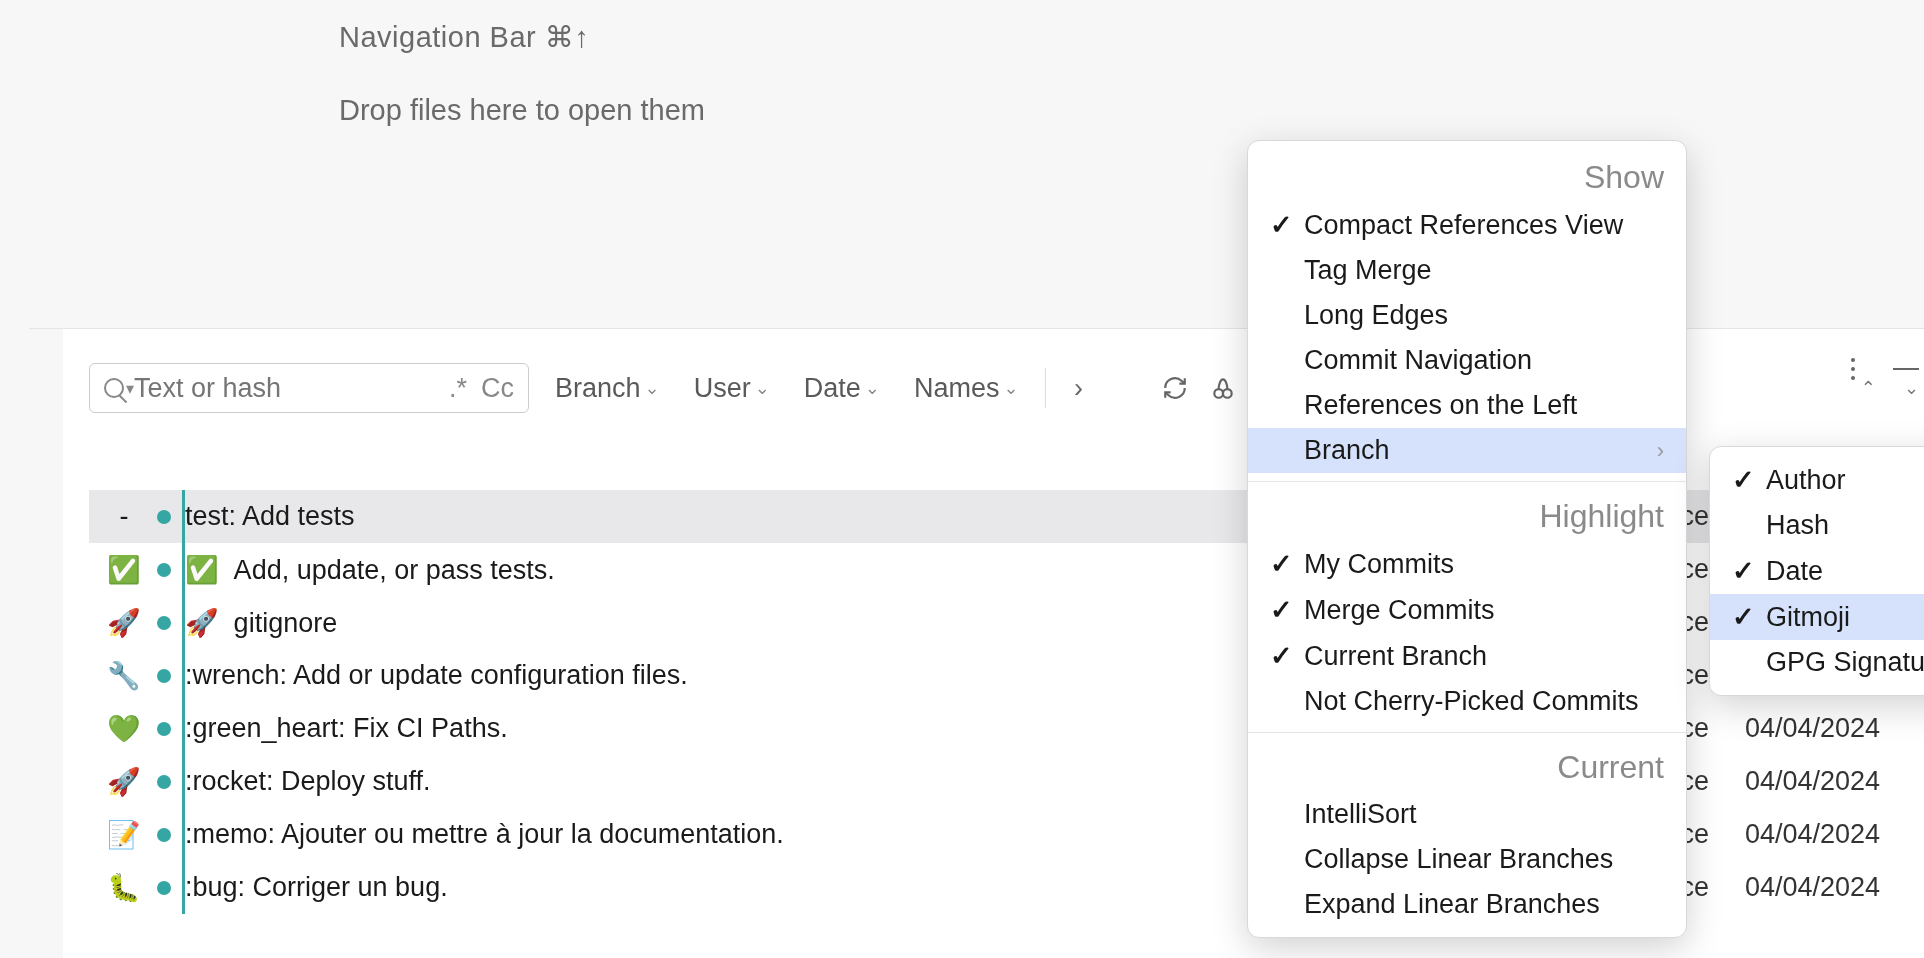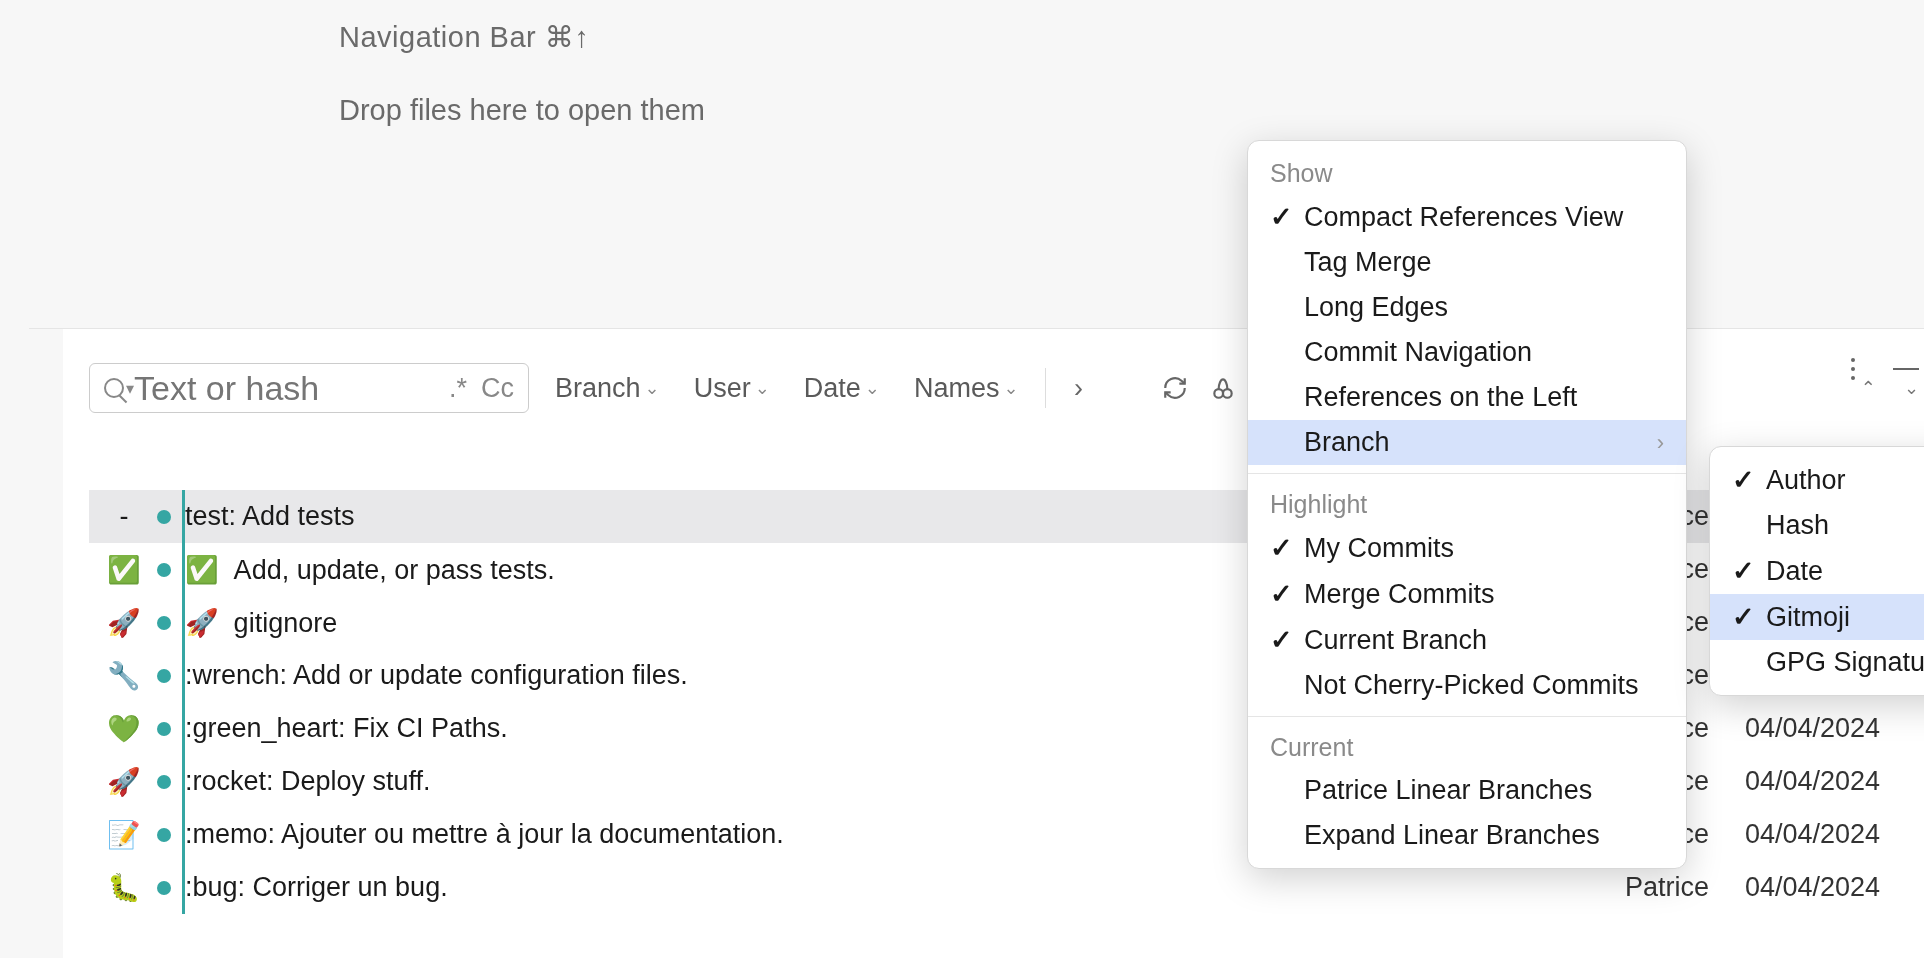--- a/index.html
+++ b/index.html
@@ -17,21 +17,21 @@
     display: flex; align-items: center; gap: 18px; font-size: 27px; color: #5a5a5a;
     background: #fff;
   }
   .toolbar-right-icons { position: absolute; right: 34px; top: 348px; height: 80px; display:flex; align-items:center; gap: 30px; }
 
   .searchbox {
     display: flex; align-items: center; border: 1px solid #ccc; border-radius: 6px;
     height: 50px; padding: 0 14px; width: 440px; background: #fff;
   }
   .searchbox input {
-    border: none; outline: none; font-size: 34px; width: 220px; color: #999;
+    border: none; outline: none; font-size: 27px; width: 220px; color: #999;
   }
   .searchbox .sfx { margin-left: auto; display:flex; gap:14px; align-items:center; color:#888; }
   .mag { width:20px; height:20px; border:2px solid #888; border-radius:50%; position:relative; margin-right:4px;}
   .mag::after { content:""; position:absolute; width:10px; height:2px; background:#888; bottom:-4px; right:-6px; transform:rotate(45deg);}
   .chev-sm { font-size:16px; color:#888; margin-left:-2px;}
 
   .filter { display:flex; align-items:center; gap:4px; cursor:pointer; padding:6px 8px; }
   .filter .chev { font-size:18px; color:#888; }
 
   .tb-sep { width:1px; height:40px; background:#ddd; }
@@ -63,21 +63,21 @@
   .gline { position:absolute; left:93px; top:0; bottom:0; width:3px; background:#35a6a3; z-index:1; }
 
   .menu {
     position:absolute; background:#fff; border:1px solid #d8d8d8; border-radius:12px;
     box-shadow: 0 10px 36px rgba(0,0,0,0.18);
     font-size:27px; padding:10px 0;
   }
   .menu1 { left:1218px; top:140px; width:440px; }
   .menu2 { left:1680px; top:446px; width:280px; }
 
-  .menu .sect { color:#8a8a8a; padding:8px 22px 6px; font-size:25px; }
+  .menu .sect { color:#8a8a8a; padding:8px 22px 6px; font-size:32px;text-align:right; }
   .menu .item { display:flex; align-items:center; padding:7px 22px; cursor:pointer; position:relative; }
   .menu .item.hot { background:#d6e2fb; }
   .menu .chk { width:34px; text-align:left; font-weight:bold; }
   .menu .sub { margin-left:auto; color:#999; font-size:22px; padding-left:14px; }
   .menu .rule { height:1px; background:#e5e5e5; margin:8px 0; }
 
   .mainwhite { position:absolute; left:0; right:0; top:328px; bottom:0; background:#fff; }
   .leftgutter { position:absolute; left:0; top:328px; width:34px; bottom:0; background:#f7f7f7; }
 
   .updown { display:flex; gap:28px; }
@@ -304,21 +304,25 @@
         <div class="item">
           <span class="chk"></span>
                  <span>Not Cherry-Picked Commits</span>
                  </div>
       </div>
     <div class="rule"></div>
     <div class="sect">Current</div>
     <div id="m1-br">
         <div class="item">
           <span class="chk"></span>
-                 <span>Patrice Linear Branches</span>
+                 <span>IntelliSort</span>
+                 </div>
+        <div class="item">
+          <span class="chk"></span>
+                 <span>Collapse Linear Branches</span>
                  </div>
         <div class="item">
           <span class="chk"></span>
                  <span>Expand Linear Branches</span>
                  </div>
       </div>
   </div>
 
   <div class="menu menu2">
     <div id="m2-items">

